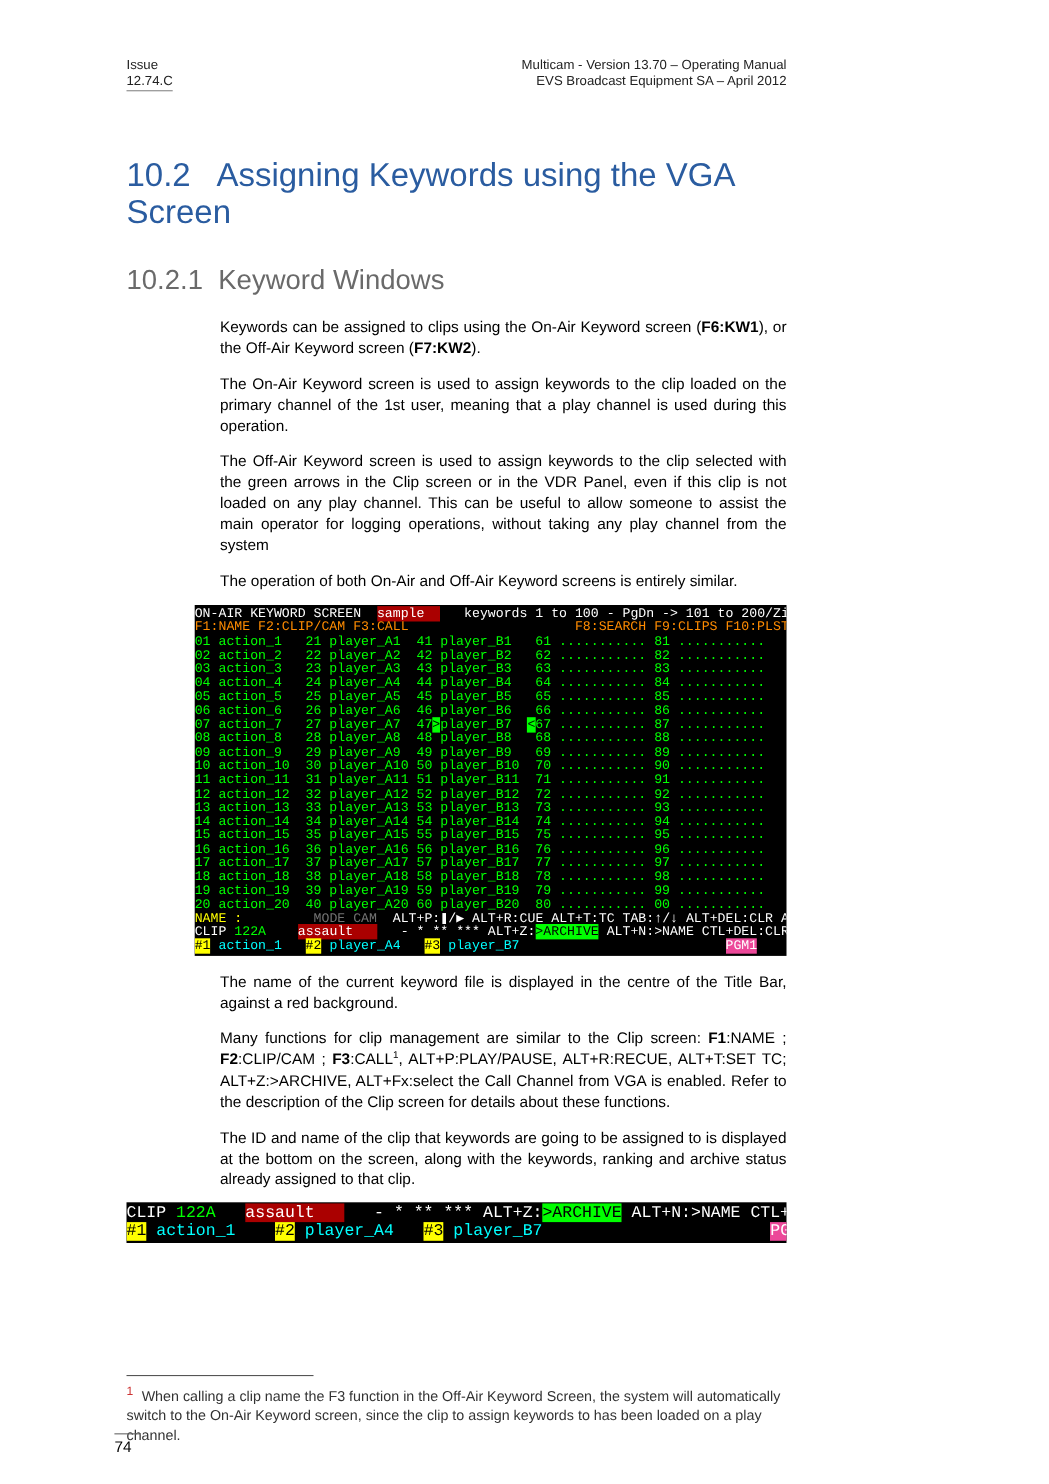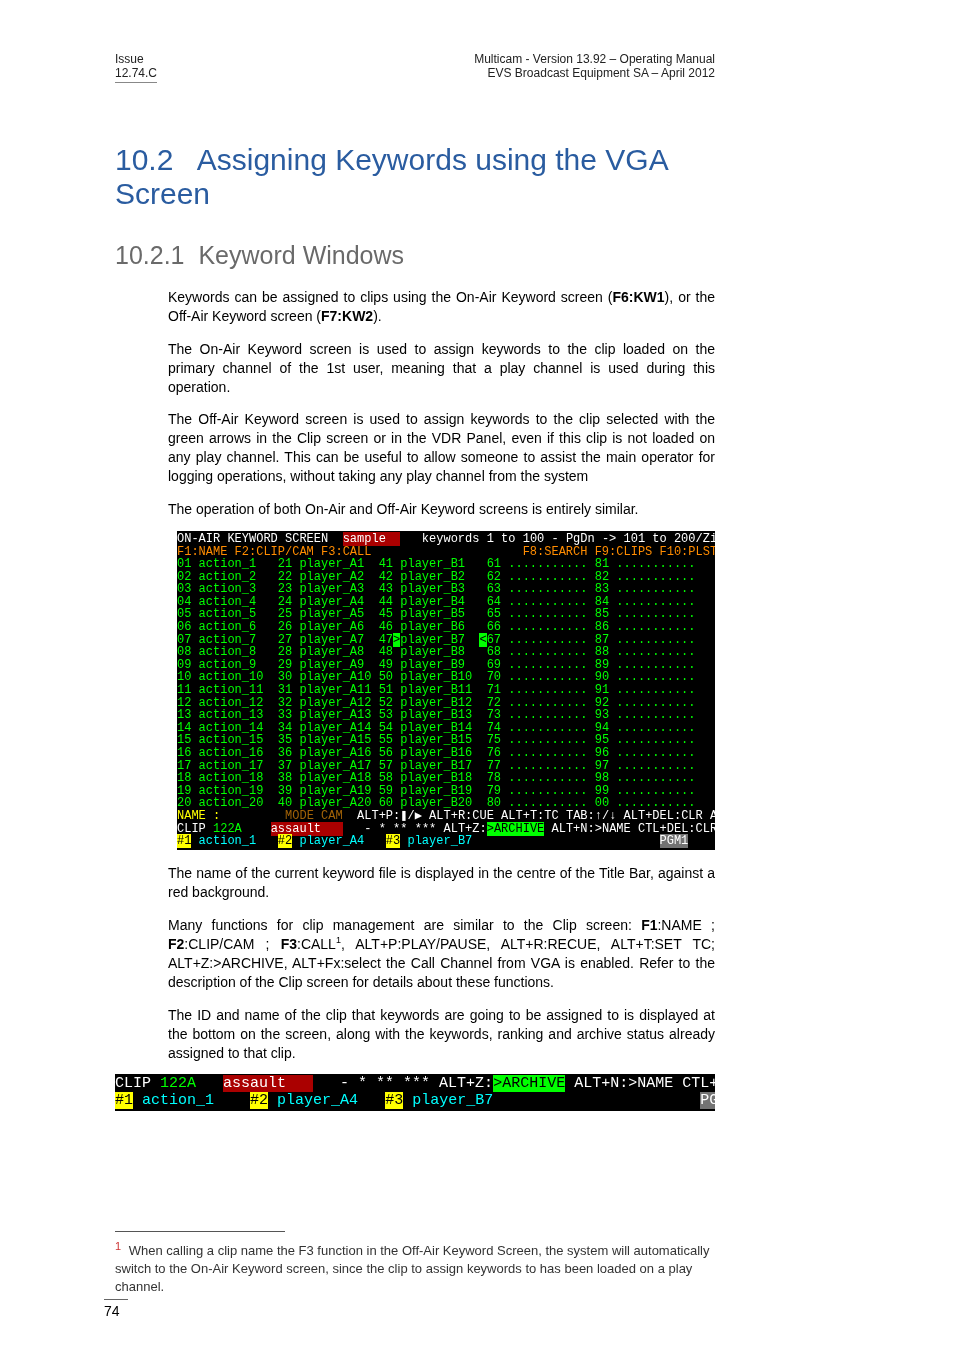--- a/index.html
+++ b/index.html
@@ -33,21 +33,21 @@
     font-weight: normal;
     margin: 0 0 30px 0;
   }
   h2.subsection-title {
     color: #6a6a6a;
     font-size: 25px;
     font-weight: normal;
     margin: 0 0 18px 0;
   }
   .body-text {
-    margin-left: 53px;
+    margin-left: 85px;
     text-align: justify;
     line-height: 1.35;
     margin-bottom: 12px;
   }
   .body-text b { font-weight: bold; }
   .sup { font-size: 9px; vertical-align: super; }
 
   
   .term {
     margin-left: 62px;
@@ -60,22 +60,22 @@
     padding: 2px 0;
     overflow: hidden;
   }
   .term .hl-title { color: #fff; }
   .term .hl-red-bg { background: #a00; color: #fff; }
   .term .hl-fkeys { color: #ff8c00; }
   .term .hl-green-bg { background: #0f0; color: #000; }
   .term .hl-cyan { color: #0ff; }
   .term .hl-yellow { background:#ff0;color:#000; }
   .term .hl-yellow-txt { color: #ff0; }
-  .term .hl-blue-bg { background:#737373;color:#fff; }
-  .term .hl-white { color:#a16207;text-align:center; }
+  .term .hl-blue-bg { background:#ec4899;color:#fff; }
+  .term .hl-white { color:#737373;text-align:center; }
   .term .dots { color:#0f0; }
   .term-row { display: block; }
 
   .small-term {
     margin-left: 0;
     width: 100%;
     font-size: 15px;
     line-height: 1.1;
   }
 
@@ -108,21 +108,21 @@
 <body>
 
 <div class="page">
 
   <div class="header-row">
     <div class="header-left">
       <span>Issue</span><br>
       <span>12.74.C</span>
     </div>
     <div class="header-right">
-      <span>Multicam - Version 13.92 – Operating Manual</span><br>
+      <span>Multicam - Version 13.70 – Operating Manual</span><br>
       <span>EVS Broadcast Equipment SA – April 2012</span>
     </div>
   </div>
 
   <h1 class="section-title">
     <span>10.2</span>&nbsp;&nbsp;
     <span>Assigning Keywords using the VGA Screen</span>
   </h1>
 
   <h2 class="subsection-title">

